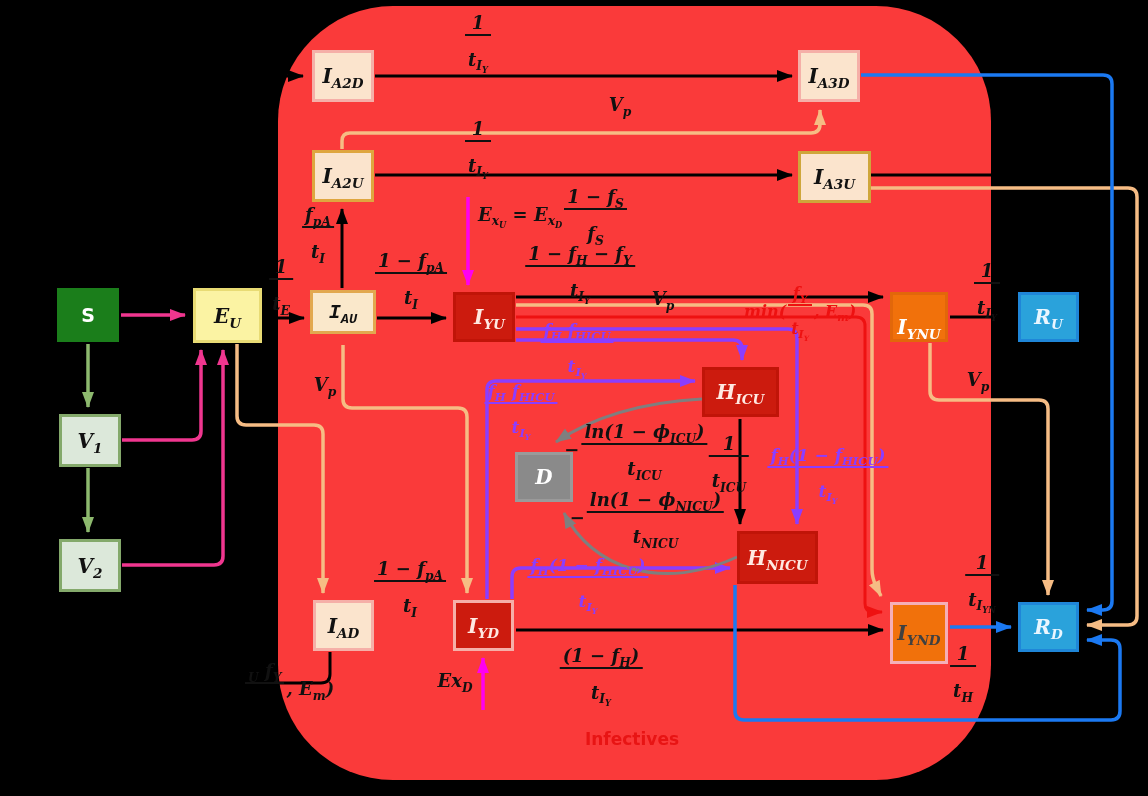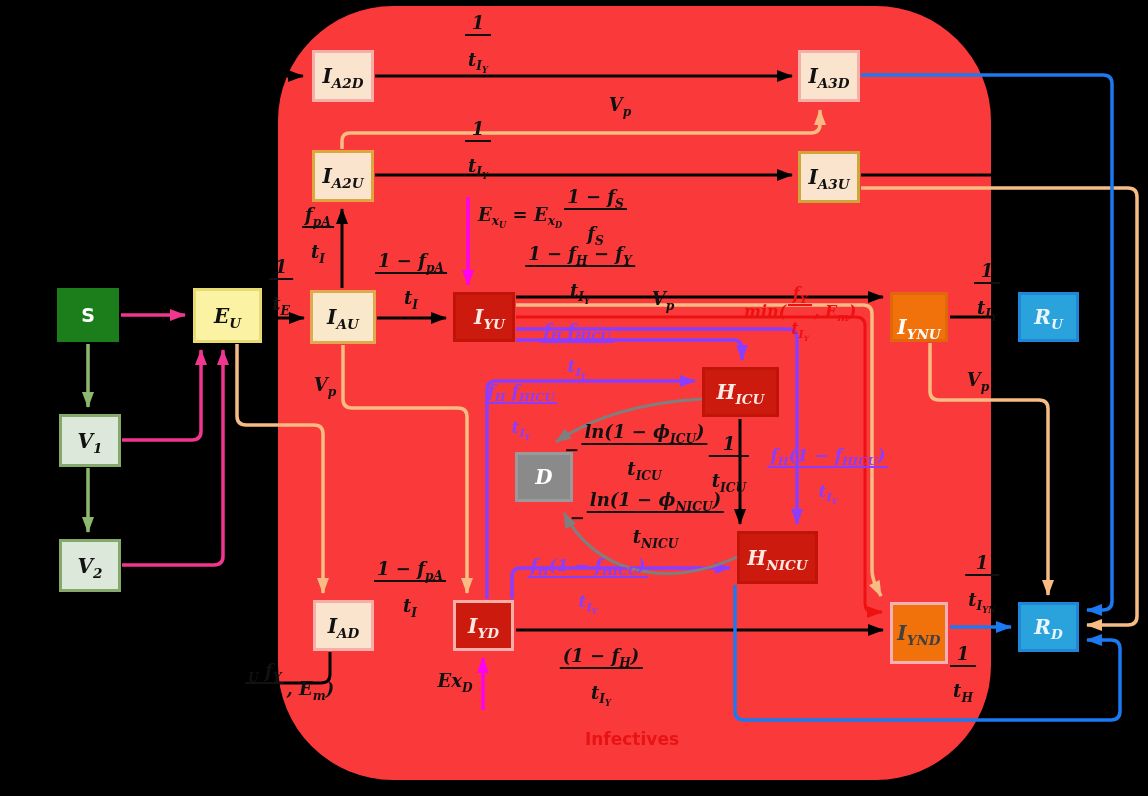--- a/index.html
+++ b/index.html
@@ -106,24 +106,24 @@
     </div>
     <div class="box" style="left: 312px; top: 50px; width: 62px; height: 52px; background: rgb(251, 228, 205); border: 3px solid rgb(245, 175, 168); color: rgb(17, 17, 17);">
       <span>I<sub>A2D</sub></span>
     </div>
     <div class="box" style="left: 798px; top: 50px; width: 62px; height: 52px; background: rgb(251, 228, 205); border: 3px solid rgb(245, 175, 168); color: rgb(17, 17, 17);">
       <span>I<sub>A3D</sub></span>
     </div>
     <div class="box" style="left: 312px; top: 150px; width: 62px; height: 52px; background: rgb(251, 228, 205); border: 3px solid rgb(223, 166, 63); color: rgb(17, 17, 17);">
       <span>I<sub>A2U</sub></span>
     </div>
-    <div class="box" style="left: 798px; top: 151px; width: 62px; height: 52px; background: rgb(251, 228, 205); border: 3px solid rgb(207, 166, 58); color: rgb(17, 17, 17);">
+    <div class="box" style="left: 798px; top: 151px; width: 73px; height: 52px; background: rgb(251, 228, 205); border: 3px solid rgb(207, 166, 58); color: rgb(17, 17, 17);">
       <span>I<sub>A3U</sub></span>
     </div>
-    <div class="box" style="left: 310px; top: 290px; width: 66px; height: 54px; background: rgb(250, 232, 203); border: 3px solid rgb(226, 168, 79); color: rgb(17, 17, 17);">
+    <div class="box" style="left: 310px; top: 290px; width: 66px; height: 44px; background: rgb(250, 232, 203); border: 3px solid rgb(226, 168, 79); color: rgb(17, 17, 17); font-family: Liberation Mono, monospace;">
       <span>I<sub>AU</sub></span>
     </div>
     <div class="box" style="left: 313px; top: 600px; width: 61px; height: 51px; background: rgb(251, 228, 205); border: 3px solid rgb(245, 175, 168); color: rgb(17, 17, 17);">
       <span>I<sub>AD</sub></span>
     </div>
     <div class="box" style="left: 453px; top: 292px; width: 62px; height: 50px; background: rgb(204, 27, 14); border: 3px solid rgb(192, 20, 8); color: rgb(255, 233, 226); padding-left: 11px;">
       <span>I<sub>YU</sub></span>
     </div>
     <div class="box" style="left: 453px; top: 600px; width: 61px; height: 51px; background: rgb(204, 27, 14); border: 3px solid rgb(245, 175, 168); color: rgb(255, 233, 226);">
       <span>I<sub>YD</sub></span>

